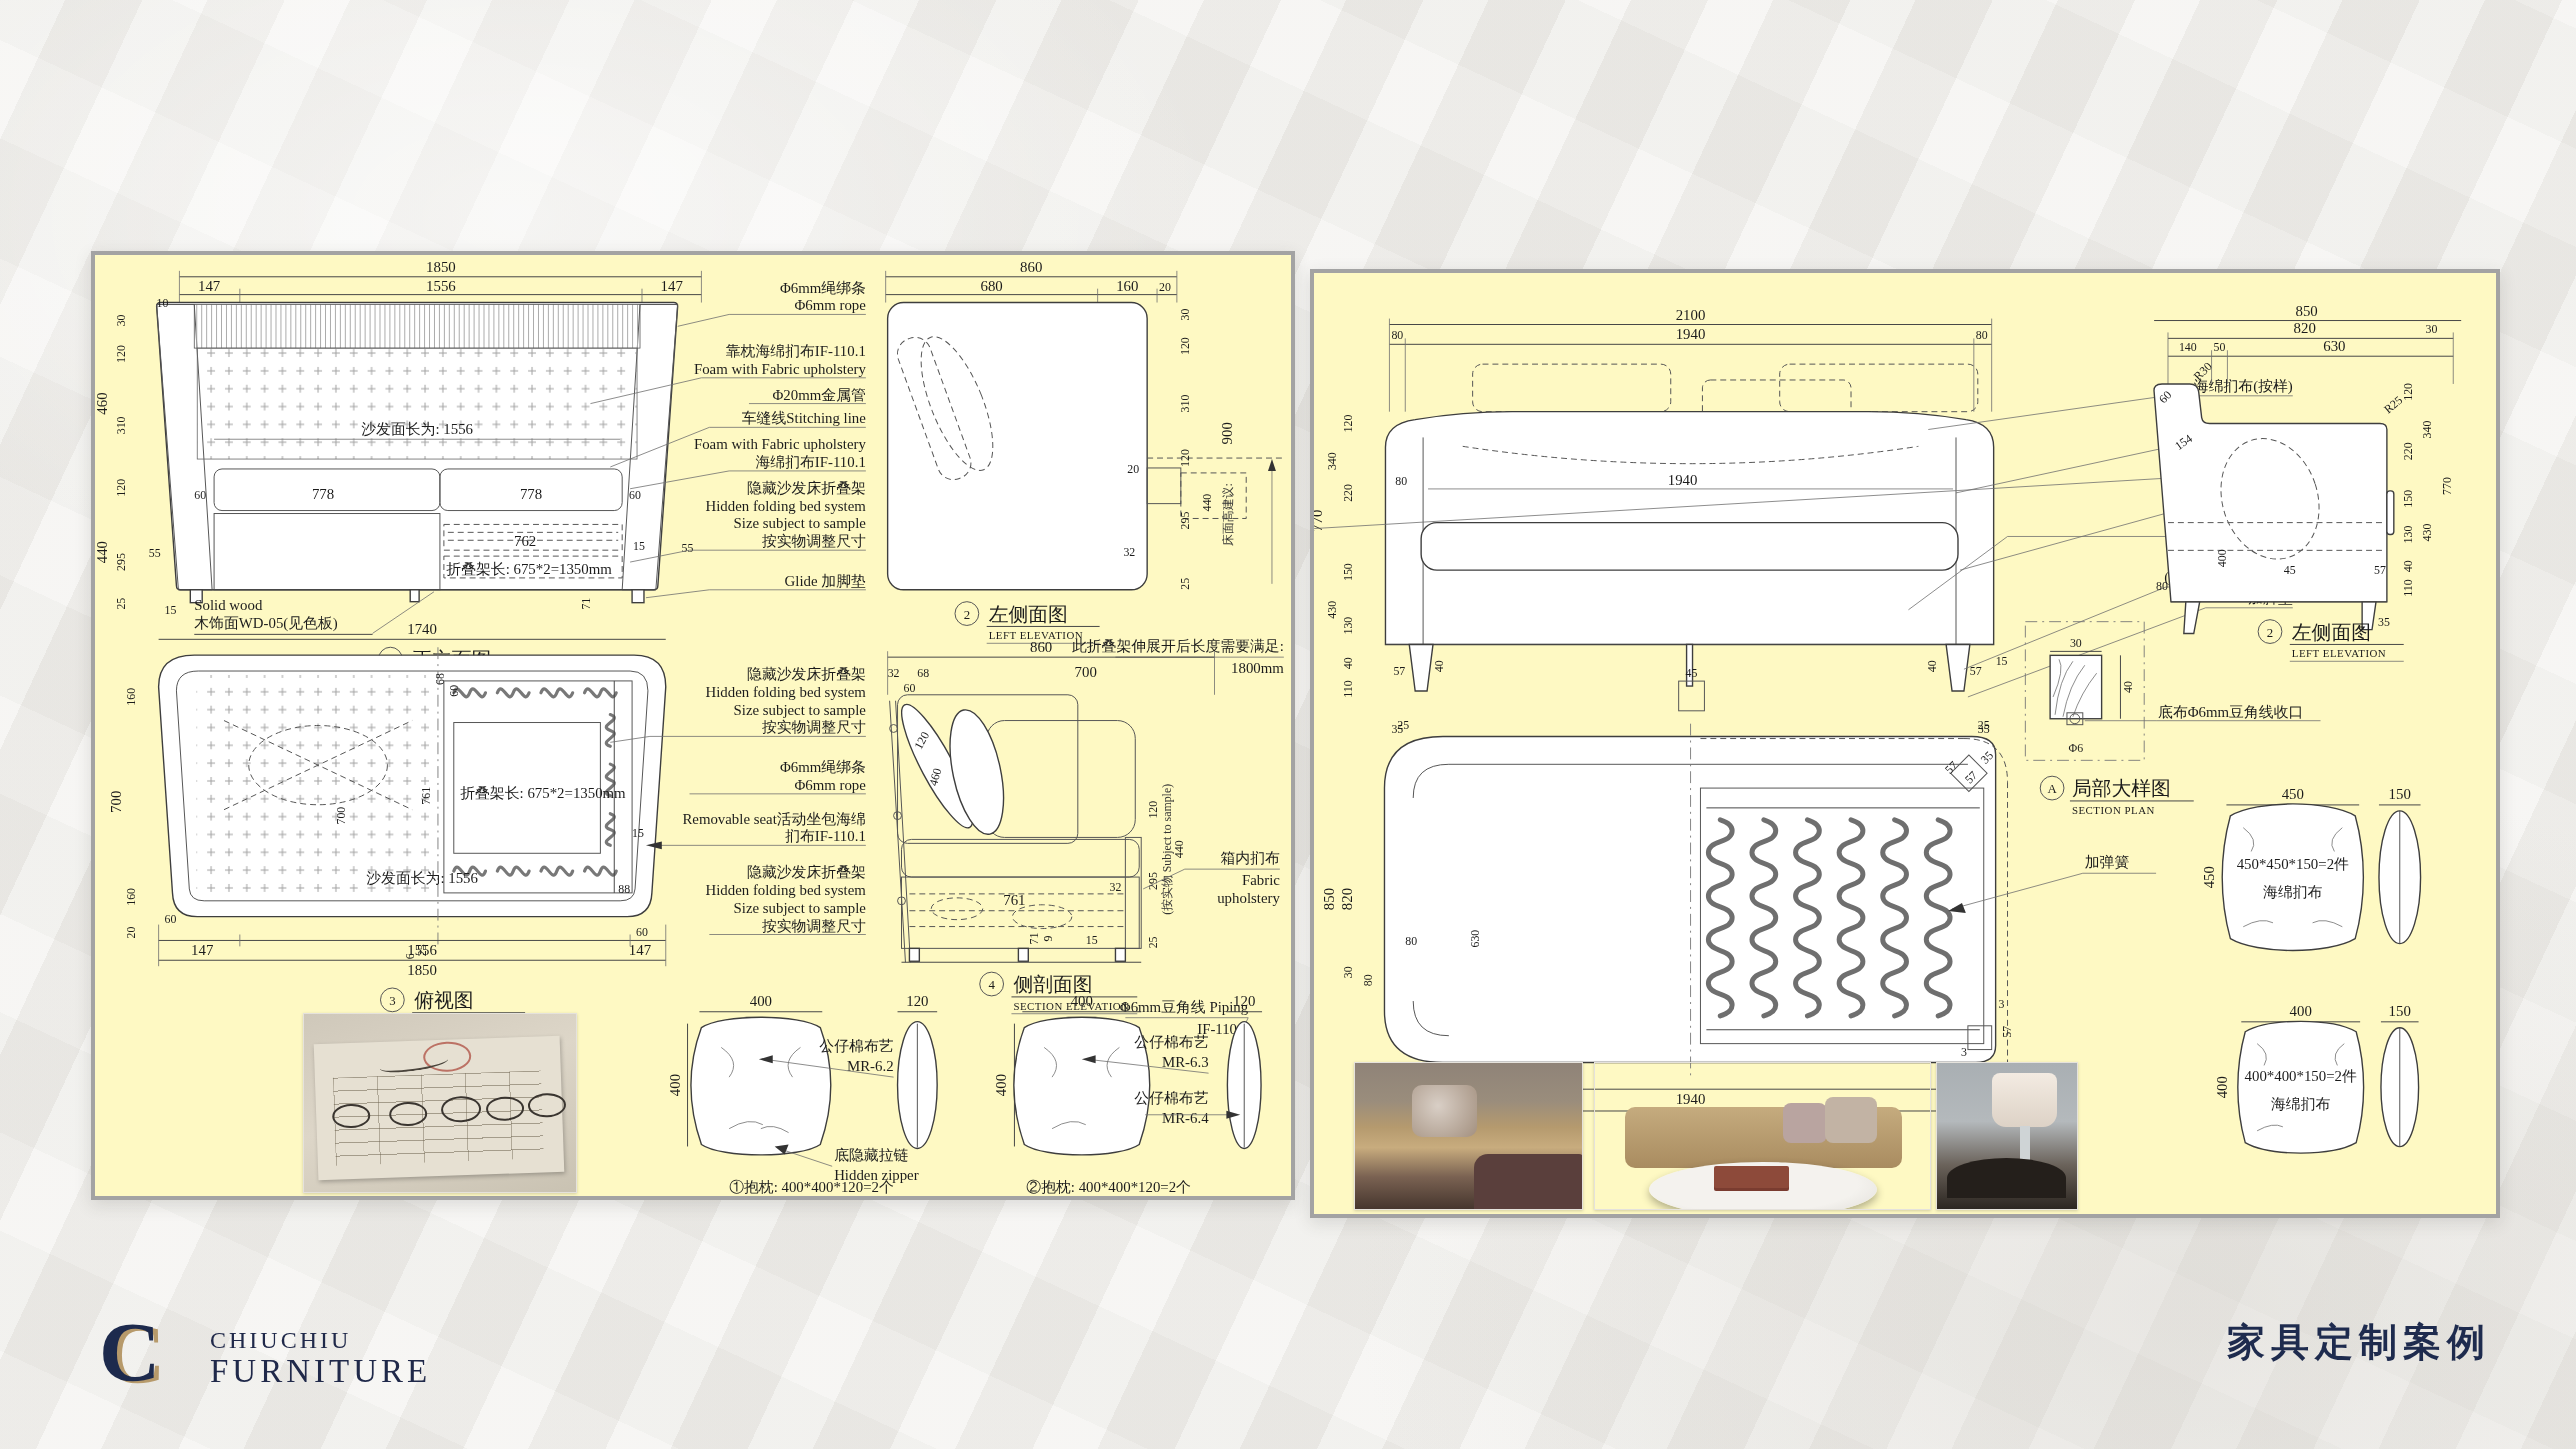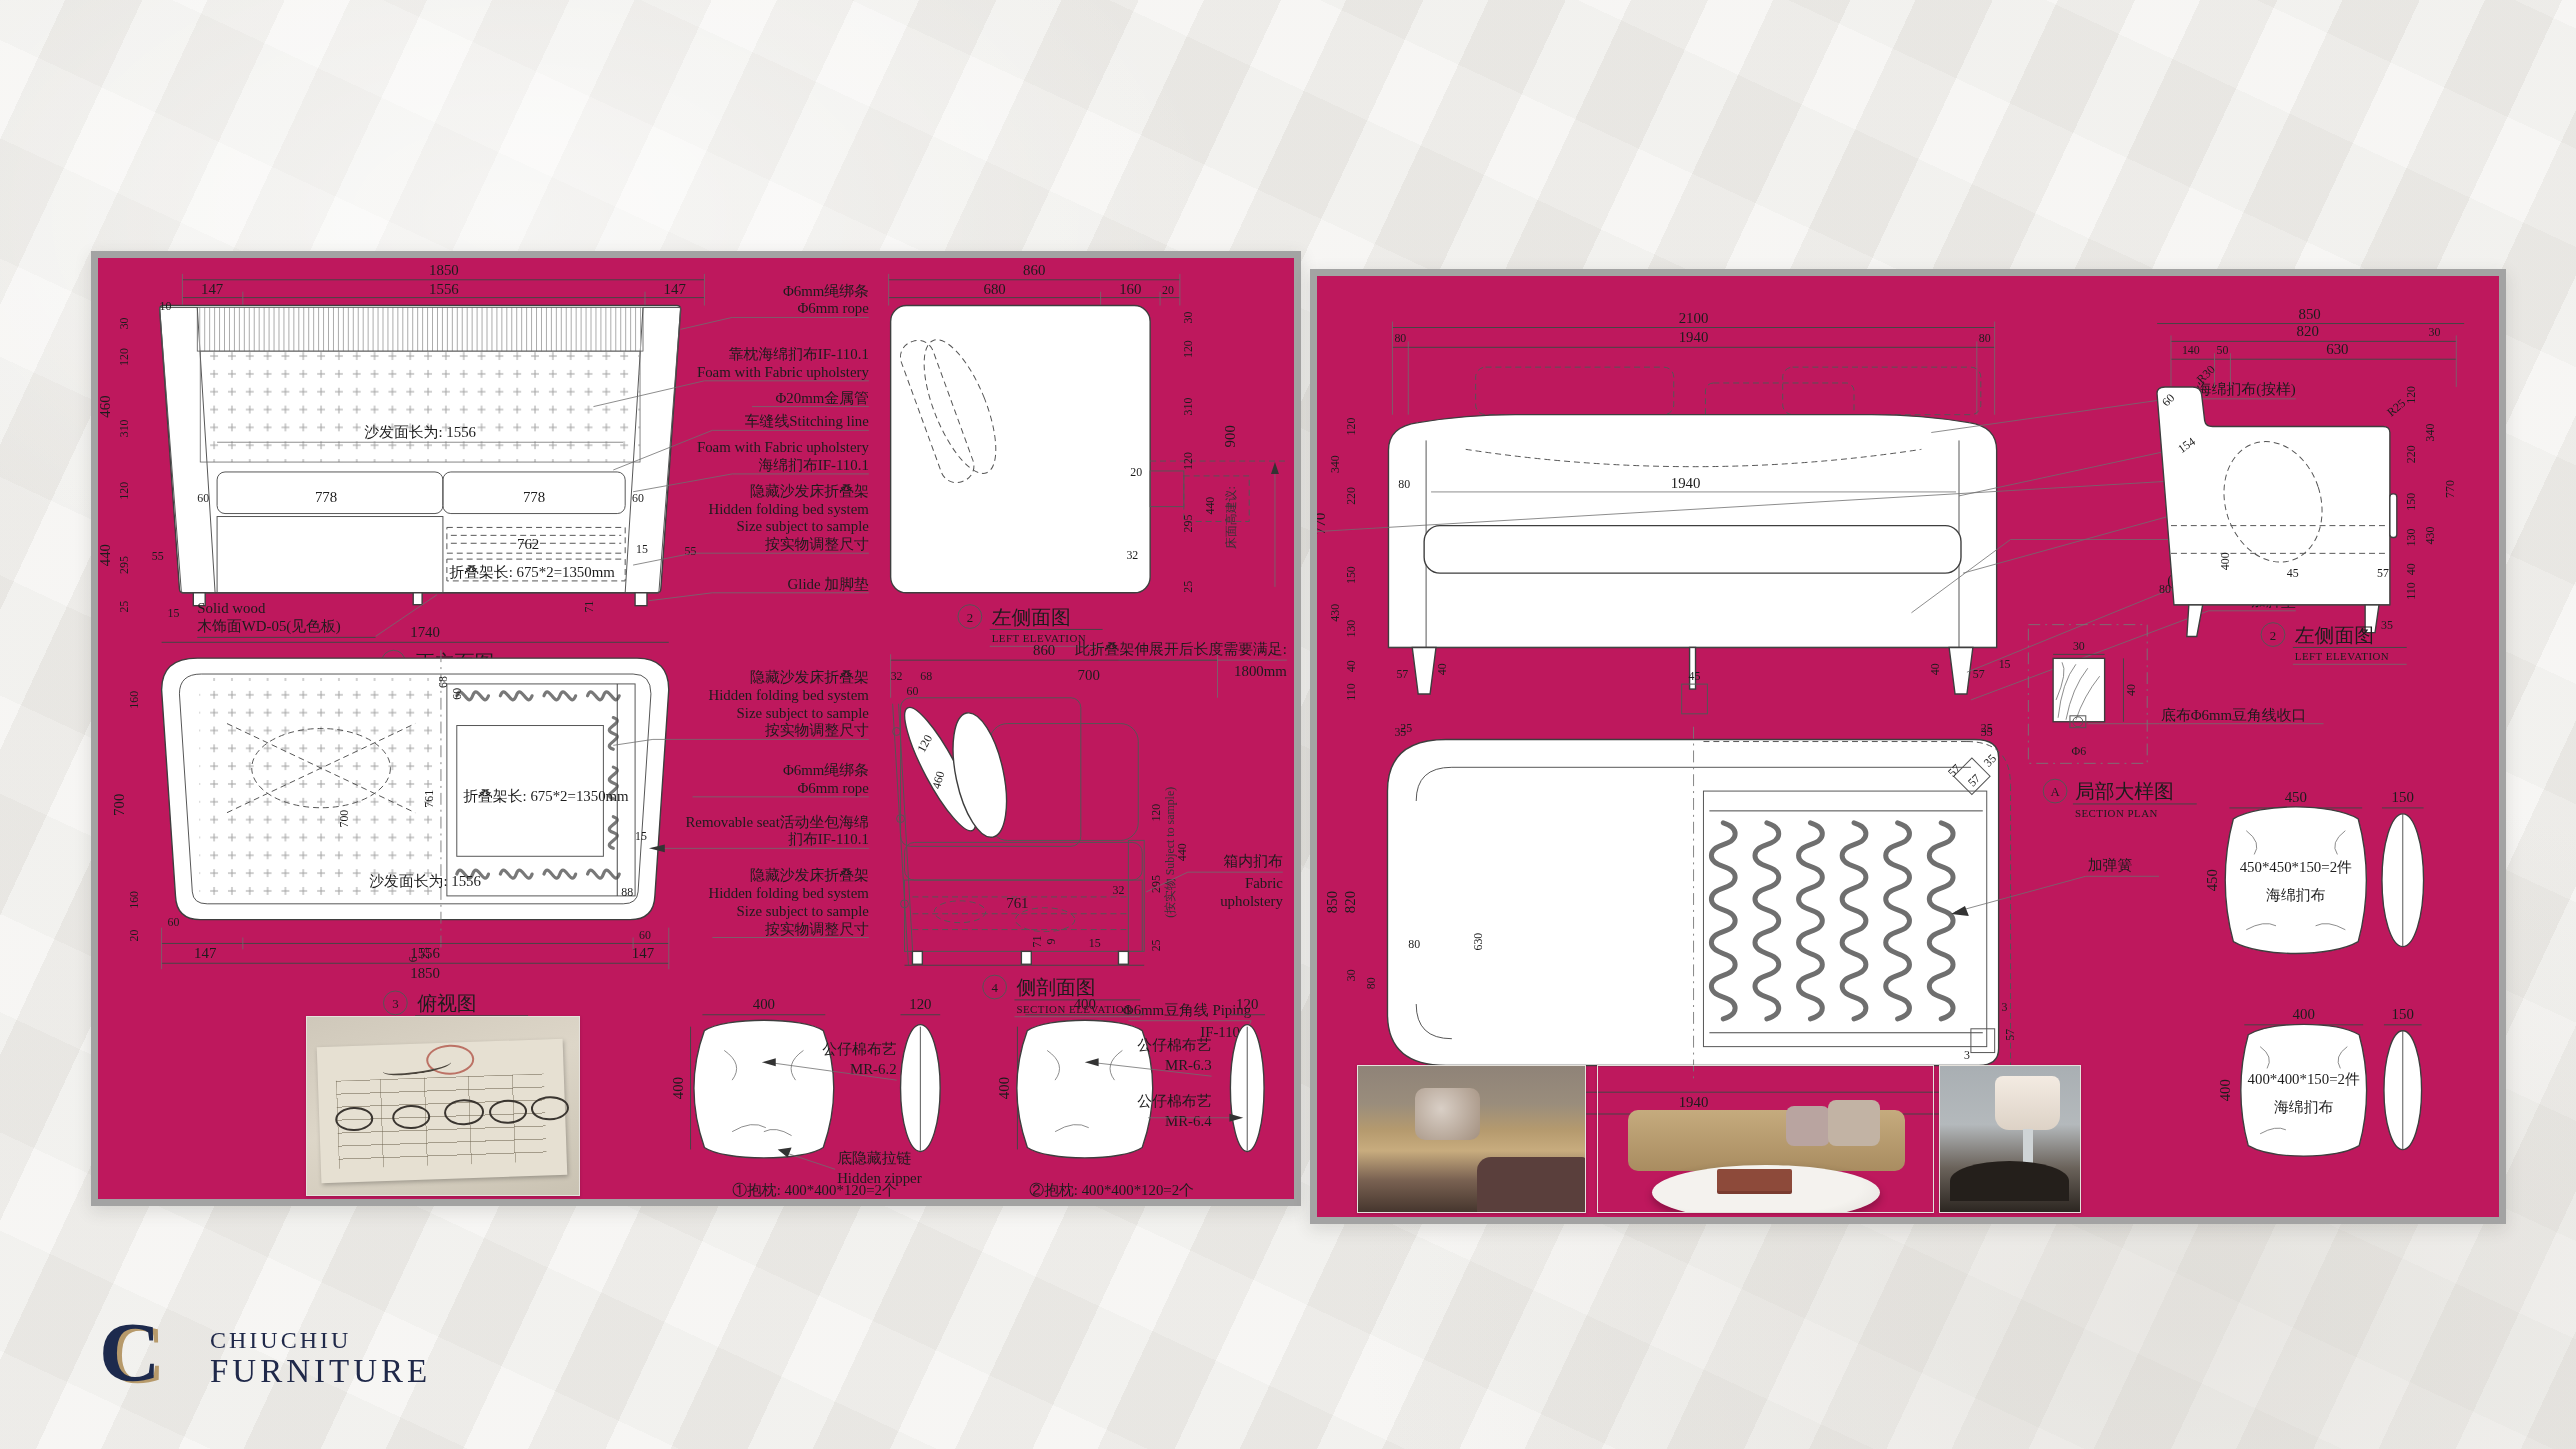--- a/index.html
+++ b/index.html
@@ -5,21 +5,21 @@
 html,body{margin:0;padding:0;}
 body{width:2576px;height:1449px;position:relative;overflow:hidden;
  background:#f2f1ee;
  font-family:"Liberation Serif","DejaVu Serif",serif;}
 .texture{position:absolute;inset:0;pointer-events:none;
  background:
   radial-gradient(1189px 694px at 20% 15%, rgba(255,255,255,.55), rgba(255,255,255,0) 60%),
   radial-gradient(1387px 892px at 85% 90%, rgba(214,211,205,.45), rgba(255,255,255,0) 60%),
   repeating-linear-gradient(115deg, rgba(255,255,255,.25) 0 59px, rgba(208,205,199,.18) 59px 129px),
   repeating-linear-gradient(25deg, rgba(255,255,255,.12) 0 89px, rgba(200,197,190,.10) 89px 198px);}
-.panel{position:absolute;background:#be185d;border:7px solid #a3a3a3;
+.panel{position:absolute;background:#fef9c3;border:4px solid #a3a3a3;
  box-shadow:0 5px 16px rgba(60,58,52,.14);}
 #panelL{left:91px;top:251px;width:1196px;height:941px;}
 #panelR{left:1310px;top:269px;width:1182px;height:941px;}
 svg{position:absolute;left:0;top:0;}
 svg text{font-family:"Liberation Serif","DejaVu Serif",serif;fill:#1c1c1c;}
 .t{font-size:15px}.ts{font-size:12px}.tt{font-size:20px}.te{font-size:11px;letter-spacing:.5px}
 .ta{font-size:15px}.tc{font-size:13px}.tv{font-size:12px;fill:#333}
 .m{text-anchor:middle}.e{text-anchor:end}
 .ln{stroke:#454545;stroke-width:1;fill:none}
 .lt{stroke:#6e6e6e;stroke-width:.8;fill:none}
@@ -676,14 +676,15 @@
 
 <div id="logo">
  <span class="c gold">C</span>
  <span class="c navy">C</span>
  <div class="btxt">
   <div class="b1">CHIUCHIU</div>
   <div class="b2">FURNITURE</div>
  </div>
 </div>
 <div id="title-right">
+ <div class="zh">家具定制案例</div>
 </div>
 
 
 </body></html>

